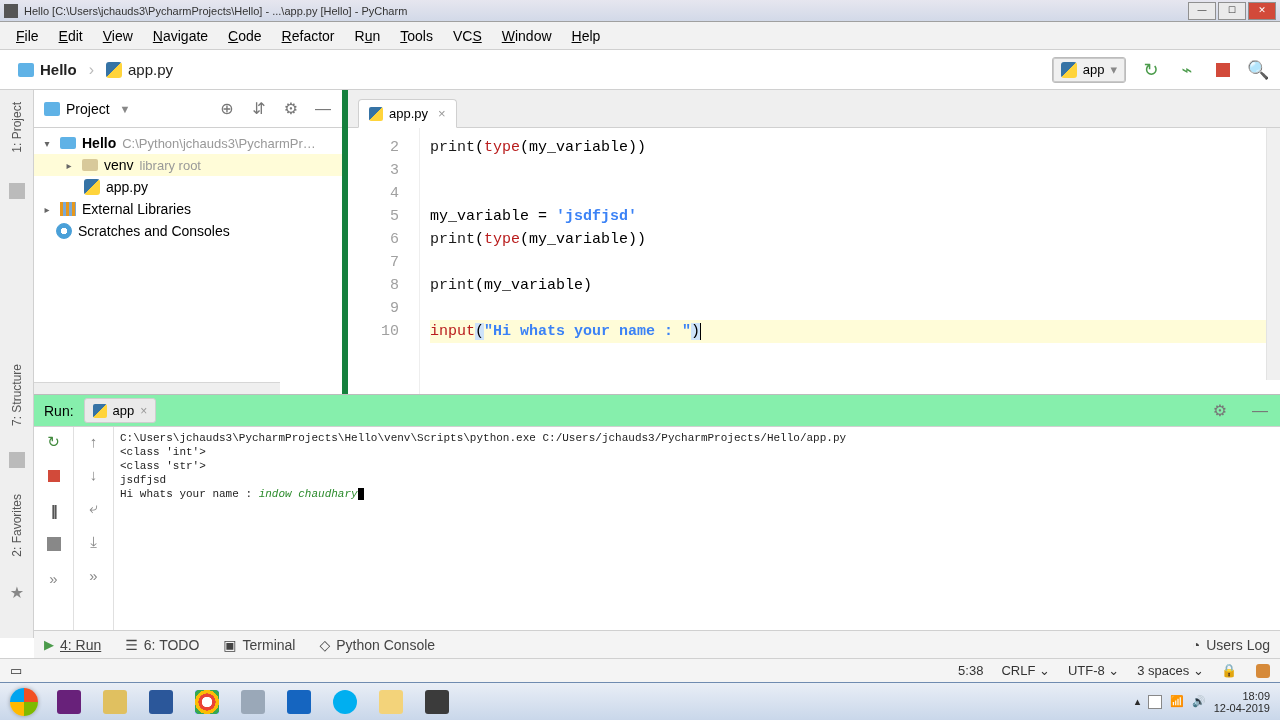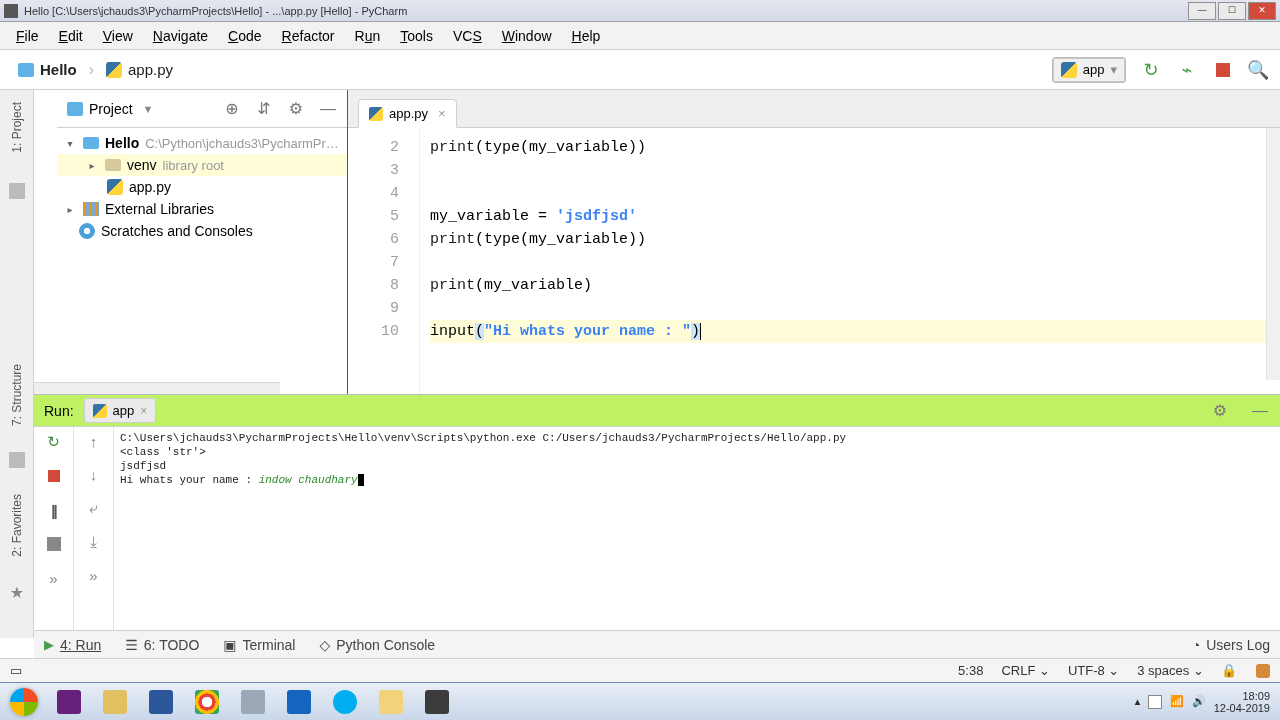--- a/index.html
+++ b/index.html
@@ -34,21 +34,21 @@
 .mag { font-size: 18px; color: #555; }
 
 
 .main { display: flex; height: 548px; }
 .leftrail { width: 34px; background: #efefef; border-right: 1px solid #d0d0d0; display: flex; flex-direction: column; align-items: center; padding-top: 8px; gap: 26px; }
 .rail-label { writing-mode: vertical-rl; transform: rotate(180deg); font-size: 12px; color: #555; padding: 4px 0; }
 .rail-ic { width: 16px; height: 16px; background: #bbb; }
 .rail-star { color: #888; font-size: 16px; }
 
 
-.projectpane { width: 314px; border-right: 1px solid #15803d; display: flex; flex-direction: column; padding-left: 23px; }
+.projectpane { width: 314px; border-right: 6px solid #15803d; display: flex; flex-direction: column; }
 .proj-header { height: 38px; border-bottom: 1px solid #d0d0d0; display: flex; align-items: center; padding: 0 10px; gap: 6px; }
 .proj-header .fld { width: 16px; height: 14px; background: #5fb2e6; border-radius: 2px; }
 .proj-header .title { font-size: 14px; }
 .proj-header .dd { color: #888; font-size: 11px; margin-left: 4px; }
 .proj-header .spacer { flex: 1; }
 .proj-header .hic { width: 18px; height: 18px; color: #777; font-size: 16px; display: flex; align-items: center; justify-content: center; margin-left: 8px; }
 .tree { padding: 4px 0; font-size: 14px; }
 .tree-row { display: flex; align-items: center; gap: 6px; padding: 3px 6px; }
 .tree-row.sel { background: #fffcd8; }
 .tree-row .arrow { width: 14px; color: #666; font-size: 10px; text-align: center; }
@@ -69,29 +69,29 @@
 .ed-tab { display: flex; align-items: center; gap: 6px; padding: 6px 10px; border: 1px solid #d0d0d0; border-bottom: 1px solid #fff; background: #fff; border-radius: 4px 4px 0 0; position: relative; top: 1px; }
 .ed-tab .pyf { width: 14px; height: 14px; background: linear-gradient(135deg,#3673a5 50%,#ffd43b 50%); border-radius: 2px; }
 .ed-tab .x { color: #999; font-size: 13px; margin-left: 4px; }
 .ed-body { flex: 1; display: flex; font-family: "Consolas","Courier New",monospace; font-size: 15px; line-height: 23px; overflow: hidden; position: relative; }
 .gutter { width: 72px; text-align: right; color: #a0a0a0; padding: 8px 20px 8px 0; border-right: 1px solid #eee; background:#fff; }
 .gutter .ln { height: 23px; }
 .code { padding: 8px 0 8px 10px; flex: 1; }
 .code .cl { height: 23px; white-space: pre; }
 .code .cl.hl { background: #fffcd8; }
 .fn { color: #1a1a1a; }
-.builtin { color: #000000; }
+.builtin { color: #b91c1c; }
 .str { color: #3b82f6; font-weight: 600; }
 .paren-hl { background: #cde3fa; }
 .cursor-caret { display:inline-block; width:1px; height:17px; background:#000; vertical-align:middle; }
 .ed-marker { position:absolute; right:2px; top:8px; width:10px; height:10px; background:#f2e37a; }
 
 
 .runwin { position: absolute; left: 34px; right: 0; top: 394px; height: 240px; border-top: 1px solid #bcbcbc; background: #fff; display: flex; flex-direction: column; }
-.runwin .rhead { height: 32px; background: #bef264; border-bottom: 1px solid #d0d0d0; display: flex; align-items: center; padding: 0 10px; gap: 10px; }
+.runwin .rhead { height: 32px; background: #86efac; border-bottom: 1px solid #d0d0d0; display: flex; align-items: center; padding: 0 10px; gap: 10px; }
 .runwin .rlabel { font-size: 14px; }
 .runwin .rtab { display: flex; align-items: center; gap: 6px; padding: 4px 8px; background: #eaeaea; border: 1px solid #cecece; border-radius: 3px; }
 .runwin .rtab .pyf { width: 14px; height: 14px; background: linear-gradient(135deg,#3673a5 50%,#ffd43b 50%); border-radius: 2px; }
 .runwin .rtab .x { color:#999; font-size:12px; }
 .runwin .rhead .spacer { flex:1; }
 .runwin .ric { width:20px; height:20px; color:#777; margin-left:10px; display:flex; align-items:center; justify-content:center; font-size:16px; }
 .runbody { flex:1; display:flex; }
 .run-leftcol { width:40px; border-right:1px solid #e0e0e0; display:flex; flex-direction:column; align-items:center; padding-top:6px; gap:16px; }
 .run-leftcol .ic { width:18px; height:18px; display:flex; align-items:center; justify-content:center; font-size:15px; }
 .run-leftcol .re { color:#428a3e; }
@@ -305,21 +305,21 @@
         </div>
       <div class="ic" style="color:#888;">»</div>
     </div>
     <div class="run-midcol">
       <div class="ar">↑</div>
       <div class="ar">↓</div>
       <div class="ar">⤶</div>
       <div class="ar">⤓</div>
       <div class="ar">»</div>
     </div>
-    <div class="console" id="console"><div>C:\Users\jchauds3\PycharmProjects\Hello\venv\Scripts\python.exe C:/Users/jchauds3/PycharmProjects/Hello/app.py</div><div>&lt;class 'str'&gt;</div><div>jsdfjsd</div><div>Hi whats your name : <span class="userin">indow chaudhary</span><span class="ccur"></span></div></div>
+    <div class="console" id="console"><div>C:\Users\jchauds3\PycharmProjects\Hello\venv\Scripts\python.exe C:/Users/jchauds3/PycharmProjects/Hello/app.py</div><div>&lt;class 'int'&gt;</div><div>&lt;class 'str'&gt;</div><div>jsdfjsd</div><div>Hi whats your name : <span class="userin">indow chaudhary</span><span class="ccur"></span></div></div>
   </div>
 </div>
 
 <div class="bottombar">
   <div class="bitem">
       <span class="tri">▶</span>
       <u>4: Run</u>
     </div>
   <div class="bitem">
       <span>☰</span>

